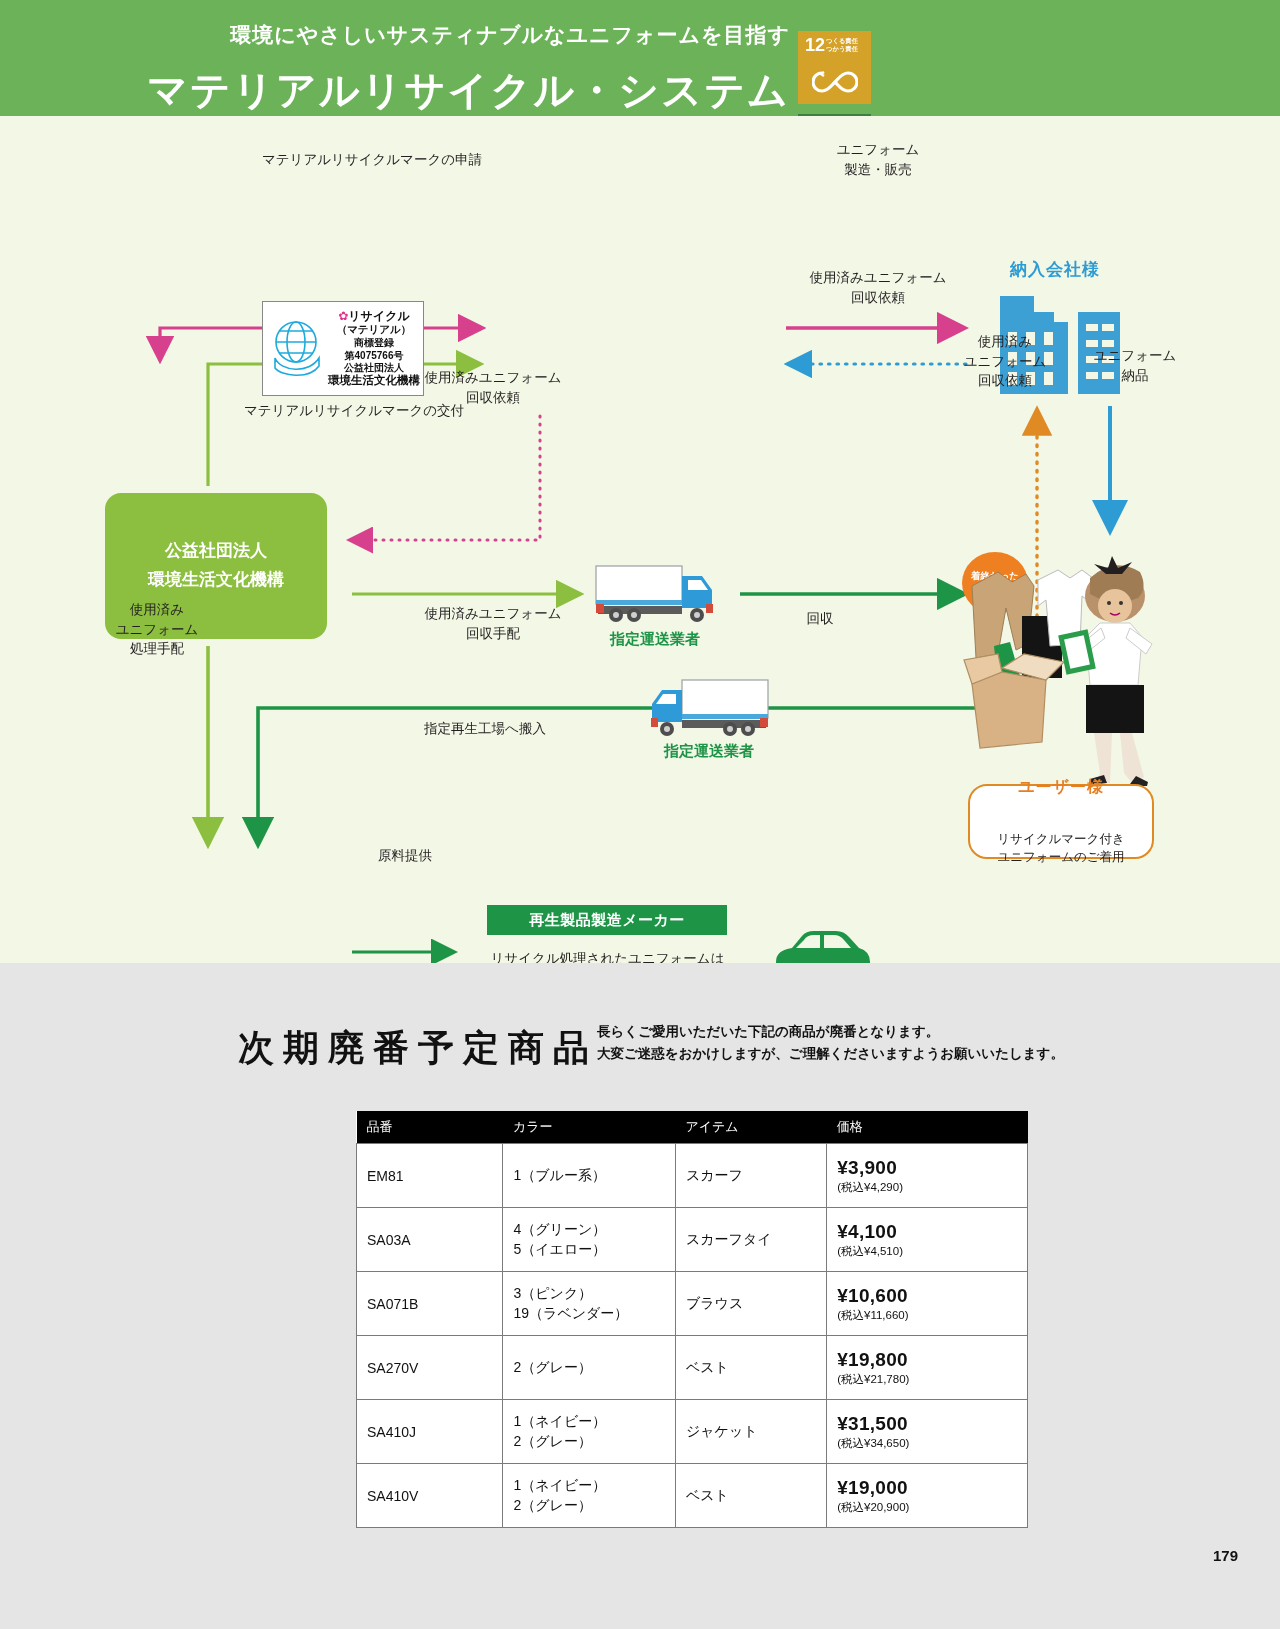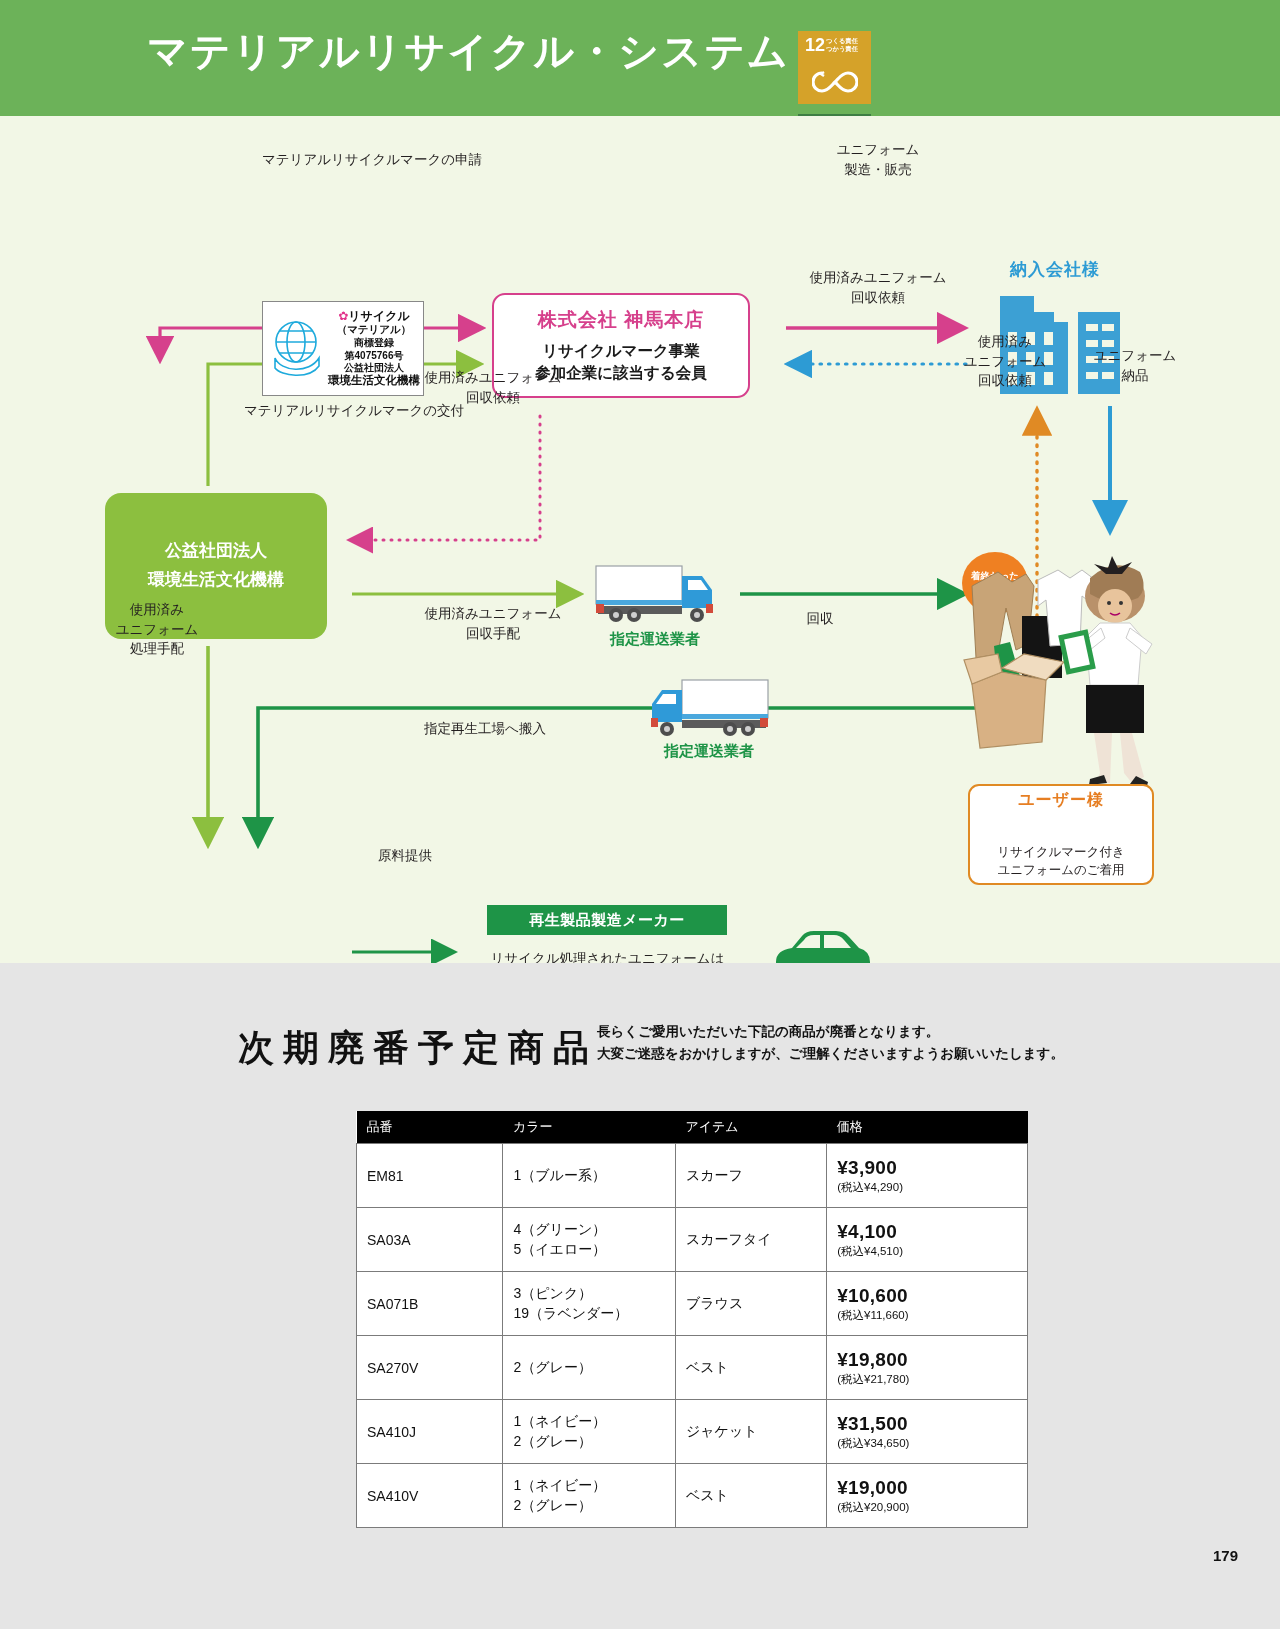--- a/index.html
+++ b/index.html
@@ -12,21 +12,21 @@
 
   
   .header {
     position: absolute; left: 0; top: 0; width: 1280px; height: 116px;
     background: #6cb259;
   }
   .hdr-texts {
     position: absolute; right: 490px; top: 22px; text-align: right; color: #fff;
   }
   .hdr-sub { font-size: 21px; font-weight: 700; letter-spacing: 1px; line-height: 1.2; }
-  .hdr-title { font-size: 40px; font-weight: 700; letter-spacing: 2px; margin-top: 6px; line-height: 1.15; }
+  .hdr-title { font-size: 40px; font-weight: 700; letter-spacing: 2px; margin-top: 20px; line-height: 1.15; }
   .sdg-row { position: absolute; left: 798px; top: 31px; display: flex; gap: 10px; flex-direction: column; }
   .sdg { width: 73px; height: 73px; position: relative; }
   .sdg-num { position: absolute; left: 7px; top: 5px; font-size: 18px; font-weight: 700; color: #fff; line-height: 1; }
   .sdg-txt { position: absolute; left: 28px; top: 6px; font-size: 6.3px; font-weight: 700; color: #fff; line-height: 1.28; }
   .sdg-12 { background: #d5a229; }
   .sdg-13 { background: #3e7e44; }
   .sdg-17 { background: #19486a; }
   .sdg-glyph { position: absolute; left: 0; right: 0; bottom: 5px; text-align: center; }
 
   
@@ -74,22 +74,22 @@
   .factory-s { color: #fff; font-size: 13px; font-weight: 700; line-height: 1.55; text-align: center; margin-top: 9px; }
 
   .maker-bar {
     position: absolute; left: 487px; top: 789px; width: 240px; height: 30px;
     background: #1e9447; color: #fff; font-size: 15px; font-weight: 700;
     display: flex; align-items: center; justify-content: center; letter-spacing: .5px;
   }
   .maker-txt { position: absolute; left: 460px; top: 832px; width: 295px; text-align: center; font-size: 13.5px; line-height: 1.6; color: #231f20; }
 
   .user-box {
-    position: absolute; left: 968px; top: 668px; width: 186px; height: 101px;
-    background: #fff; border: 2px solid #e08a24; border-radius: 11px;
+    position: absolute; left: 968px; top: 668px; width: 186px; height: 75px;
+    background: #fff; border: 2px solid #e08a24; border-radius: 19px;
     display: flex; flex-direction: column; align-items: center; justify-content: center; gap: 14px;
   }
   .user-t { color: #e67e22; font-size: 16px; font-weight: 700; letter-spacing: 1px; }
   .user-s { color: #231f20; font-size: 12.5px; line-height: 1.45; text-align: center; margin-top: 18px; }
 
   .nounyu-t { position: absolute; left: 1010px; top: 142px; font-size: 17px; font-weight: 700; color: #2d9bd4; letter-spacing: 1px; }
   .bubble {
     position: absolute; left: 962px; top: 436px; width: 66px; height: 62px;
     background: #ef8022; border-radius: 50%;
     display: flex; flex-direction: column; align-items: center; justify-content: center;
@@ -133,20 +133,21 @@
   .price-tax { font-size: 11.5px; margin-top: 1px; }
   .page-num { position: absolute; right: 42px; top: 1547px; font-size: 15px; font-weight: 700; color: #111; }
 </style>
 </head>
 <body>
 
 <div class="page">
 
   <div class="header">
     <div class="hdr-texts">
+      <div class="hdr-sub">環境にやさしいサスティナブルなユニフォームを目指す</div>
       <div class="hdr-title">マテリアルリサイクル・システム</div>
     </div>
     <div class="sdg-row">
       <div class="sdg sdg-12">
         <div class="sdg-num">12</div>
         <div class="sdg-txt" style="white-space:pre-line">つくる責任
 つかう責任</div>
         <div class="sdg-glyph">
           <svg width="46" height="26" viewBox="0 0 46 26">
               <path d="M10 4a9 9 0 1 0 0 18c6 0 9-5 13-9s7-9 13-9a9 9 0 0 1 0 18c-6 0-9-5-13-9" fill="none" stroke="#fff" stroke-width="3.2"></path>
@@ -254,27 +255,20 @@
         <div class="mark-t3">商標登録</div>
         <div class="mark-t3">第4075766号</div>
         <div class="mark-t3">公益社団法人</div>
         <div class="mark-t4">環境生活文化機構</div>
       </div>
     </div>
 
     <div class="lbl" style="left:182px; top:34px; width:380px;">マテリアルリサイクルマークの申請</div>
     <div class="lbl" style="left:164px; top:285px; width:380px;">マテリアルリサイクルマークの交付</div>
 
-    <div class="shinba-box">
-      <div class="shinba-t">株式会社 神馬本店</div>
-      <div class="shinba-s">
-        <div>リサイクルマーク事業</div>
-        <div>参加企業に該当する会員</div>
-      </div>
-    </div>
 
     <div class="lbl" style="left:778px; top:24px; width:200px;">ユニフォーム
 製造・販売</div>
     <div class="lbl" style="left:778px; top:152px; width:200px;">使用済みユニフォーム
 回収依頼</div>
 
     <div class="nounyu-t">納入会社様</div>
     <div style="position:absolute; left:1000px; top:172px;">
       <svg width="120" height="116" viewBox="0 0 120 116">
         <g fill="#3ca0d4">

